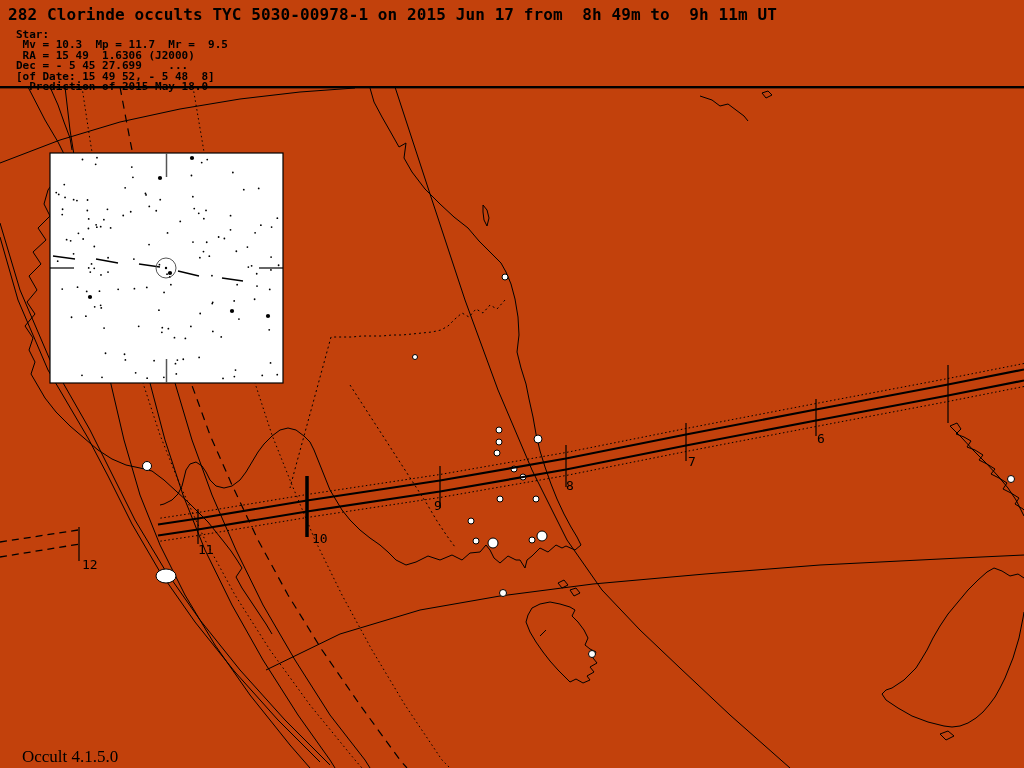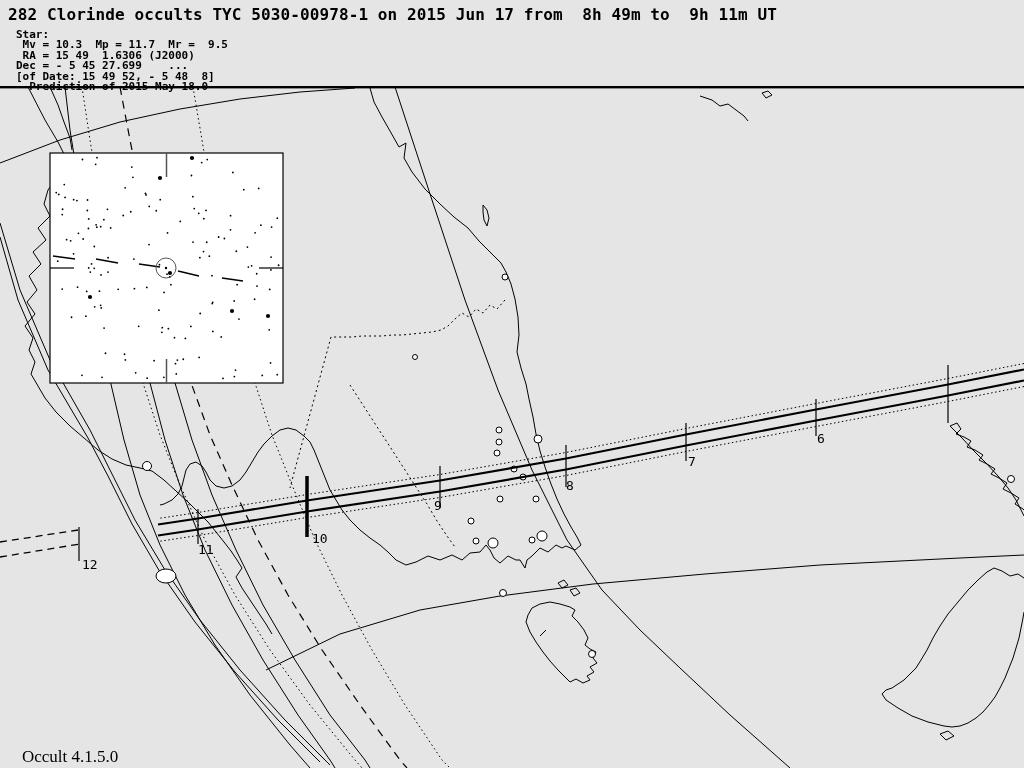--- a/index.html
+++ b/index.html
@@ -1,16 +1,16 @@
 <!DOCTYPE html>
 <html><head>
 <meta charset="utf-8">
 <style>
   html,body{margin:0;padding:0;background:#fff;}
-  #screen{position:relative;width:1024px;height:768px;background:#e5e5e5;overflow:hidden;
+  #screen{position:relative;width:1024px;height:768px;background:#c2410c;overflow:hidden;
           font-family:"DejaVu Sans Mono",monospace;color:#000;}
   #title{position:absolute;left:8px;top:5px;font-size:16px;font-weight:bold;
          letter-spacing:0.1px;white-space:pre;}
   pre.info{position:absolute;top:22px;margin:8px;font-family:"DejaVu Sans Mono",monospace;
            font-size:11px;font-weight:bold;line-height:10.4px;white-space:pre;}
   #star-block{left:8px;}
   #event-block{left:415px;}
   #asteroid-block{left:841px;}
   #map-svg{position:absolute;left:0;top:0;}
   #footer{position:absolute;left:22px;top:747px;font-family:"Liberation Serif",serif;

